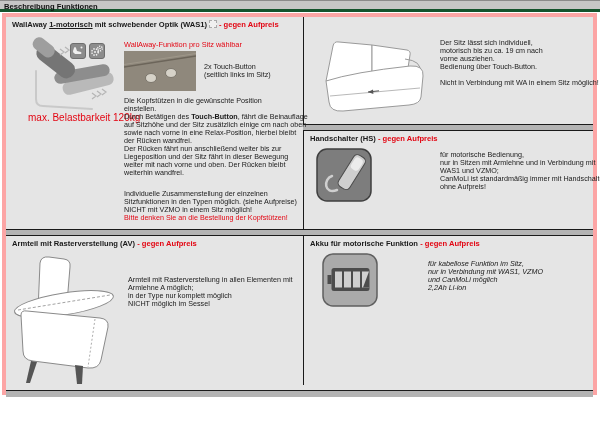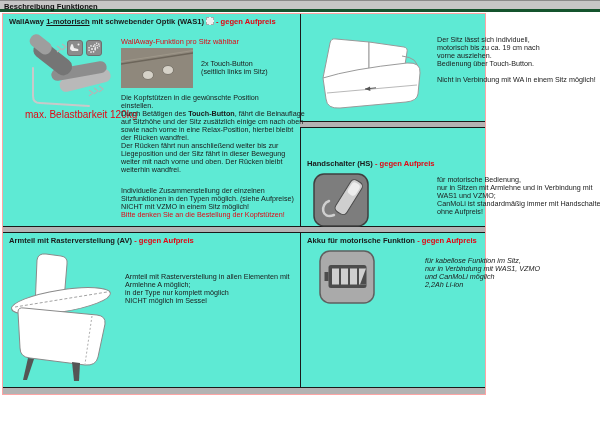--- a/index.html
+++ b/index.html
@@ -7,32 +7,32 @@
   .page {
     position:relative; width:600px; height:424px; background:#fff;
     font-family:"Liberation Sans", sans-serif; color:#1a1a1a; overflow:hidden;
   }
   .header-bar {
     position:absolute; left:0; top:0; width:600px; height:12px;
     background:#c6c6c6; border-top:1px solid #8a8a8a; border-bottom:3px solid #14532d;
     font-size:7.6px; font-weight:bold; line-height:11px; padding-left:4px; color:#111;
   }
   .func-table {
-    position:absolute; left:2px; top:13px; width:484px; height:382px;
-    border:1px solid #fca5a5; background:#5eead4;
+    position:absolute; left:2px; top:13px; width:595px; height:382px;
+    border:4px solid #fca5a5; background:#e5e5e5;
   }
   .vdiv { position:absolute; left:297px; top:0; bottom:6px; width:1px; background:#1a1a1a; }
   .band { position:absolute; background:#b3b3b3; border-top:1px solid #1a1a1a; border-bottom:1px solid #1a1a1a; height:7px; }
   .band-right { left:297px; right:0; top:107px; }
   .band-full { left:0; right:0; top:212px; }
   .band-bottom { left:0; right:0; top:373px; border-bottom:none; }
   .cell { position:absolute; }
   .cell-a { left:0; top:0; width:297px; height:212px; }
   .cell-b { left:298px; top:0; right:0; height:107px; }
-  .cell-d { left:298px; top:114px; right:0; height:98px;margin-top:28px; }
+  .cell-d { left:298px; top:114px; right:0; height:98px; }
   .cell-c { left:0; top:219px; width:297px; height:154px; }
   .cell-e { left:298px; top:219px; right:0; height:154px; }
   .cell-title { position:absolute; left:6px; top:3px; font-size:7.6px; font-weight:bold; white-space:nowrap; }
   .cell-title .red { color:#e30613; }
   .u { text-decoration:underline; }
   .red { color:#e30613; }
   .txt { font-size:7.2px; line-height:8px; white-space:pre; }
   .abs { position:absolute; }
   .swatch-ph {
     display:inline-block; width:8px; height:8px; background:#f0f0f0;

